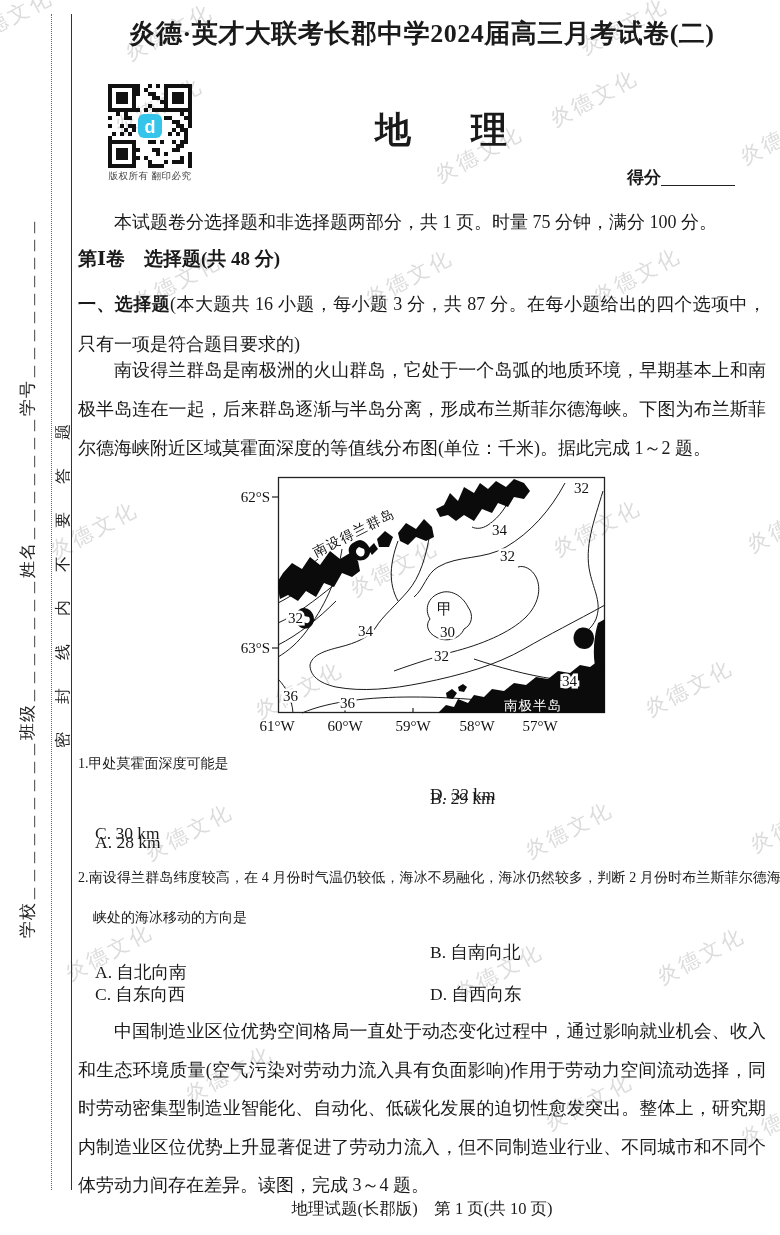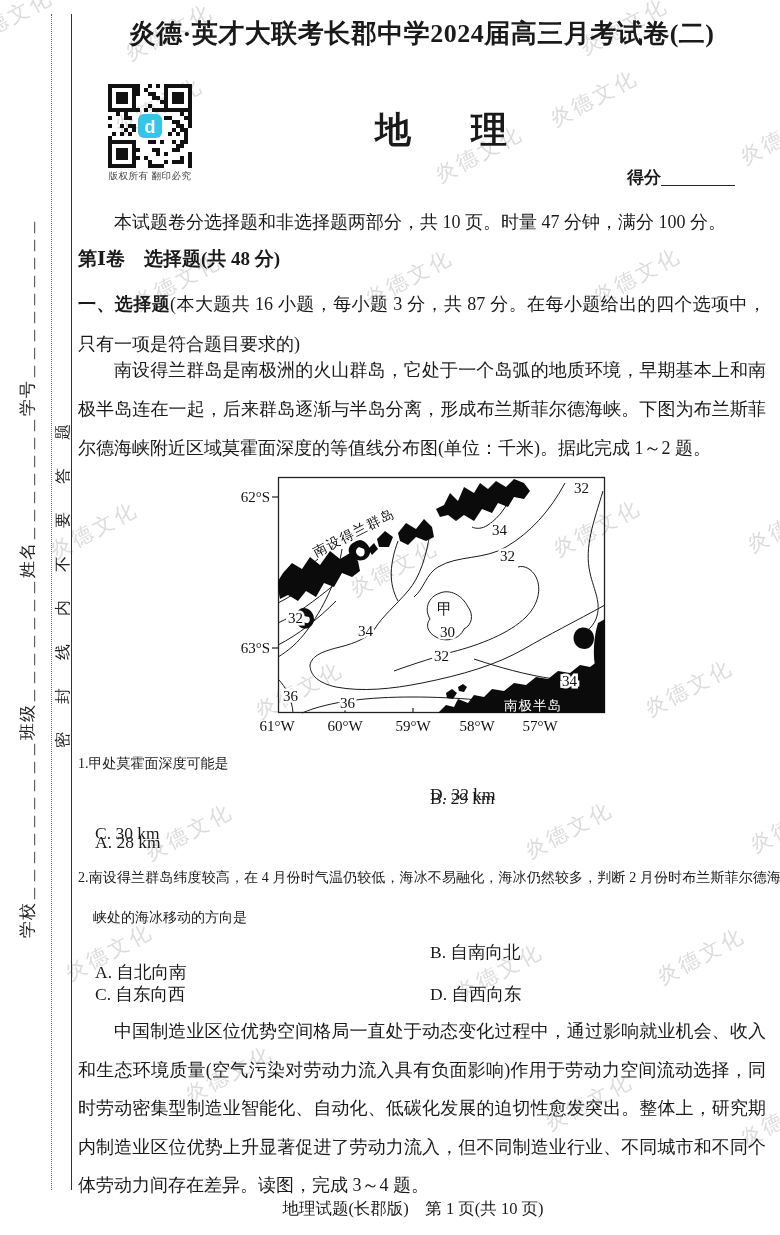--- a/index.html
+++ b/index.html
@@ -48,21 +48,21 @@
   .p2{top:1012px;line-height:38.5px;}
   .bold{font-weight:bold;}
   .qline{left:78px;width:690px;font-size:14px;line-height:24px;}
   .q1{top:752px;}
   .q2{top:858px;line-height:40px;padding-left:15px;text-indent:-15px;width:688px;text-align:justify;}
   .opt{position:absolute;font-size:17.5px;}
   .optA1{left:95px;top:788px;margin-top:44px;}  .optB1{left:430px;top:788px;}
   .optC1{left:95px;top:823px;}  .optD1{left:430px;top:784px;}
   .optA2{left:95px;top:940px;margin-top:20px;}  .optB2{left:430px;top:940px;}
   .optC2{left:95px;top:982px;}  .optD2{left:430px;top:982px;}
-  .footer{left:69px;top:1198px;width:688px;text-align:center;font-size:16.5px;}
+  .footer{left:78px;top:1198px;width:688px;text-align:center;font-size:16.5px;}
   
   .map-wrap{left:233px;top:471px;width:400px;height:270px;}
   .map-wrap svg{display:block;}
   text.maplbl{font-family:"Liberation Serif","DejaVu Serif",serif;}
 </style>
 </head>
 <body>
 
 <div id="wm-layer">
     <div class="wm" style="left: -40px; top: 28px; color: rgb(220, 220, 220);">炎德文化</div>
@@ -207,21 +207,21 @@
     </svg>
   </div>
   <div class="abs qr-caption">版权所有 翻印必究</div>
 
   <div class="abs subject-title">地　理</div>
 
   <div class="abs score">
     <span>得分</span><span class="score-line"></span>
   </div>
 
-  <div class="abs para indent intro">本试题卷分选择题和非选择题两部分，共 10 页。时量 47 分钟，满分 100 分。</div>
+  <div class="abs para indent intro">本试题卷分选择题和非选择题两部分，共 1 页。时量 75 分钟，满分 100 分。</div>
   <div class="abs section-heading">第Ⅰ卷　选择题(共 48 分)</div>
   <div class="abs para instruction">
     <span class="bold">一、选择题</span><span>(本大题共 16 小题，每小题 3 分，共 87 分。在每小题给出的四个选项中，只有一项是符合题目要求的)</span>
   </div>
 
   <div class="abs para indent p1">南设得兰群岛是南极洲的火山群岛，它处于一个岛弧的地质环境，早期基本上和南极半岛连在一起，后来群岛逐渐与半岛分离，形成布兰斯菲尔德海峡。下图为布兰斯菲尔德海峡附近区域莫霍面深度的等值线分布图(单位：千米)。据此完成 1～2 题。</div>
 
   <div class="abs map-wrap">
     <svg width="400" height="270" viewBox="-45 -6 400 270">
 

